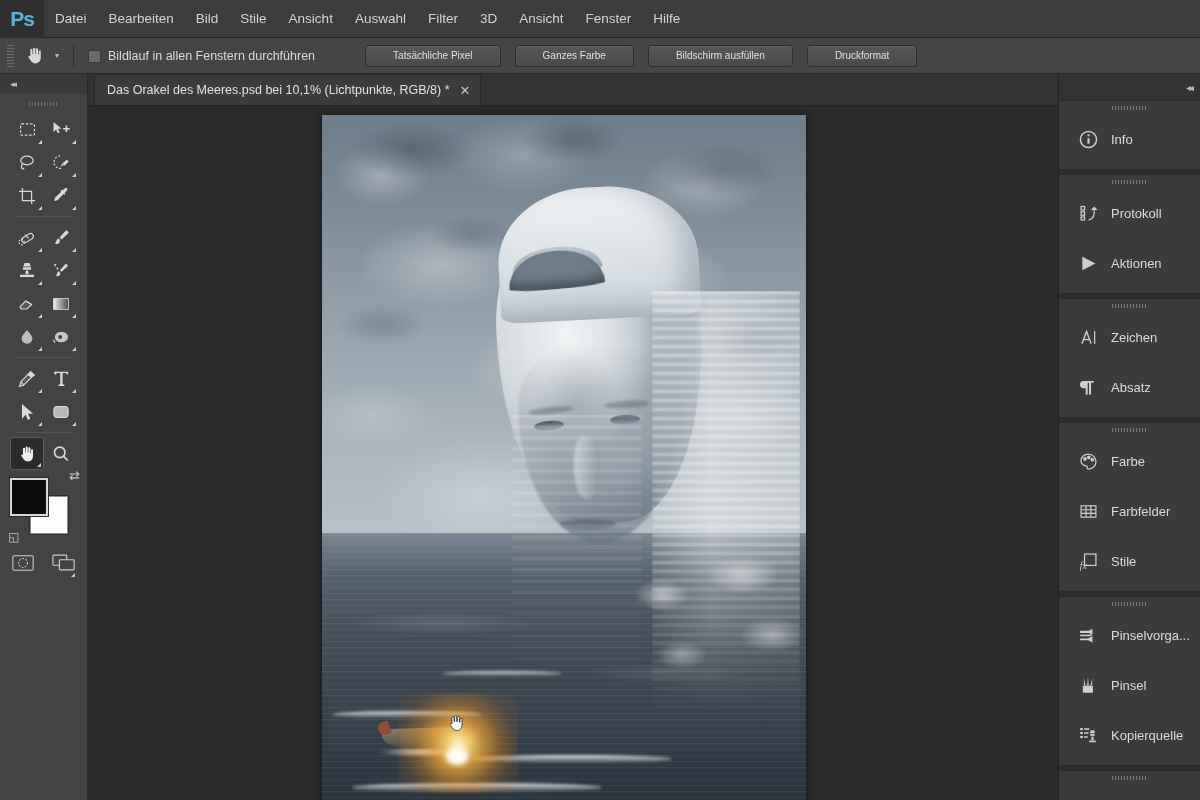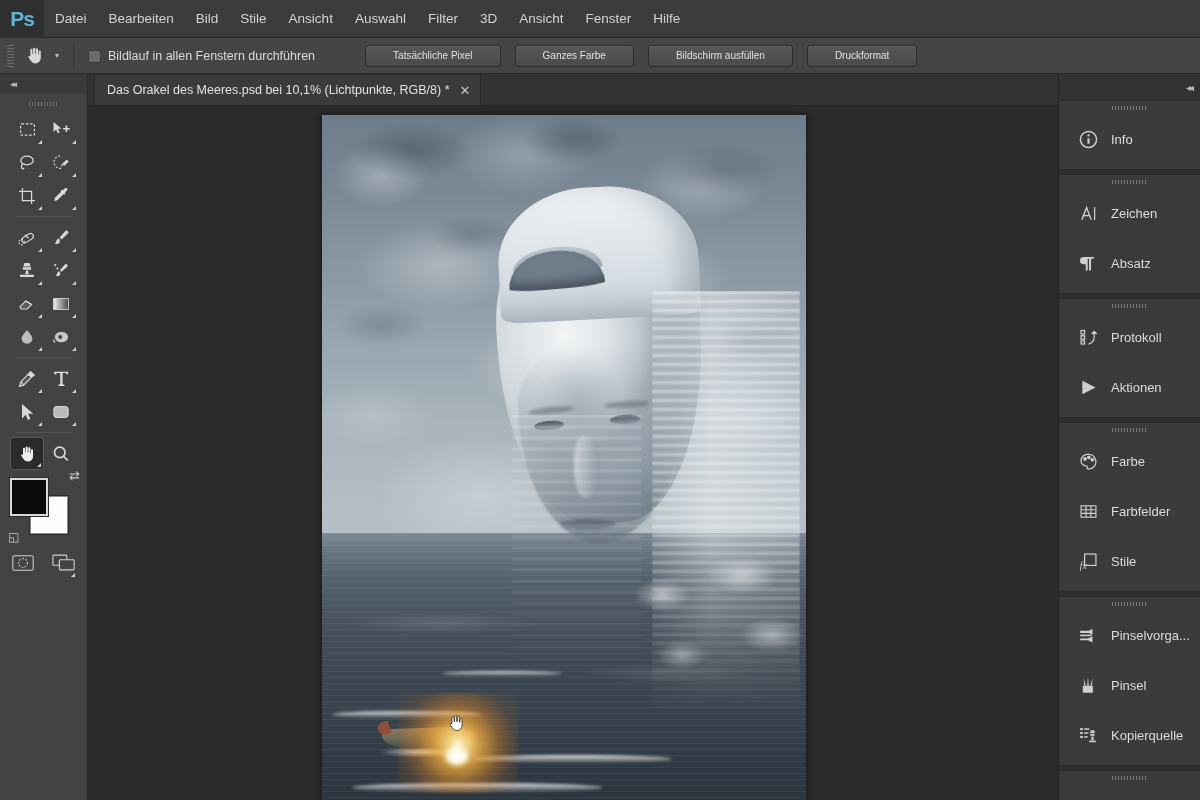--- a/index.html
+++ b/index.html
@@ -627,61 +627,61 @@
         <span class="plabel">Info</span>
       </div>
     </div>
 
     <div class="pgroup">
       <div class="pgrip">
           <i></i>
         </div>
       <div class="prow">
         <span class="picon">
-          <svg width="21" height="21" viewBox="0 0 24 24" fill="none" stroke="#cfcfcf" stroke-width="1.6">
-            <path d="M4.5 19L9.8 5.2 15 19"></path>
-              <path d="M6.4 14.4h7"></path>
-              <path d="M19 4.6v14.8" stroke-width="1.4"></path>
-          </svg>
-        </span>
-        <span class="plabel">Zeichen</span>
-      </div>
-      <div class="prow">
-        <span class="picon">
-          <svg width="21" height="21" viewBox="0 0 24 24" fill="#cfcfcf">
-            <path d="M6 4.5h12v2.2h-3.1V20h-2.3V6.7h-1.5V20H8.8V12.8H6.9A4.15 4.15 0 0 1 6 4.5z"></path>
-          </svg>
-        </span>
-        <span class="plabel">Absatz</span>
-      </div>
-    </div>
-
-    <div class="pgroup">
-      <div class="pgrip">
-          <i></i>
-        </div>
-      <div class="prow">
-        <span class="picon">
           <svg width="21" height="21" viewBox="0 0 24 24" fill="none" stroke="#cfcfcf" stroke-width="1.4">
             <rect x="3.5" y="4" width="4" height="4"></rect>
               <rect x="3.5" y="10" width="4" height="4"></rect>
               <rect x="3.5" y="16" width="4" height="3.4"></rect>
             <path d="M12 19.5c4-1 6.5-4.4 6.5-8.3V5.6"></path>
               <path d="M15.6 8l3-3.1 2.7 3.1" fill="#cfcfcf"></path>
           </svg>
         </span>
         <span class="plabel">Protokoll</span>
       </div>
       <div class="prow">
         <span class="picon">
           <svg width="21" height="21" viewBox="0 0 24 24" fill="#cfcfcf">
               <path d="M5 4.2L20 12 5 19.8z"></path>
             </svg>
         </span>
         <span class="plabel">Aktionen</span>
+      </div>
+    </div>
+
+    <div class="pgroup">
+      <div class="pgrip">
+          <i></i>
+        </div>
+      <div class="prow">
+        <span class="picon">
+          <svg width="21" height="21" viewBox="0 0 24 24" fill="none" stroke="#cfcfcf" stroke-width="1.6">
+            <path d="M4.5 19L9.8 5.2 15 19"></path>
+              <path d="M6.4 14.4h7"></path>
+              <path d="M19 4.6v14.8" stroke-width="1.4"></path>
+          </svg>
+        </span>
+        <span class="plabel">Zeichen</span>
+      </div>
+      <div class="prow">
+        <span class="picon">
+          <svg width="21" height="21" viewBox="0 0 24 24" fill="#cfcfcf">
+            <path d="M6 4.5h12v2.2h-3.1V20h-2.3V6.7h-1.5V20H8.8V12.8H6.9A4.15 4.15 0 0 1 6 4.5z"></path>
+          </svg>
+        </span>
+        <span class="plabel">Absatz</span>
       </div>
     </div>
 
     <div class="pgroup">
       <div class="pgrip">
           <i></i>
         </div>
       <div class="prow">
         <span class="picon">
           <svg width="21" height="21" viewBox="0 0 24 24" fill="none" stroke="#cfcfcf" stroke-width="1.4">

